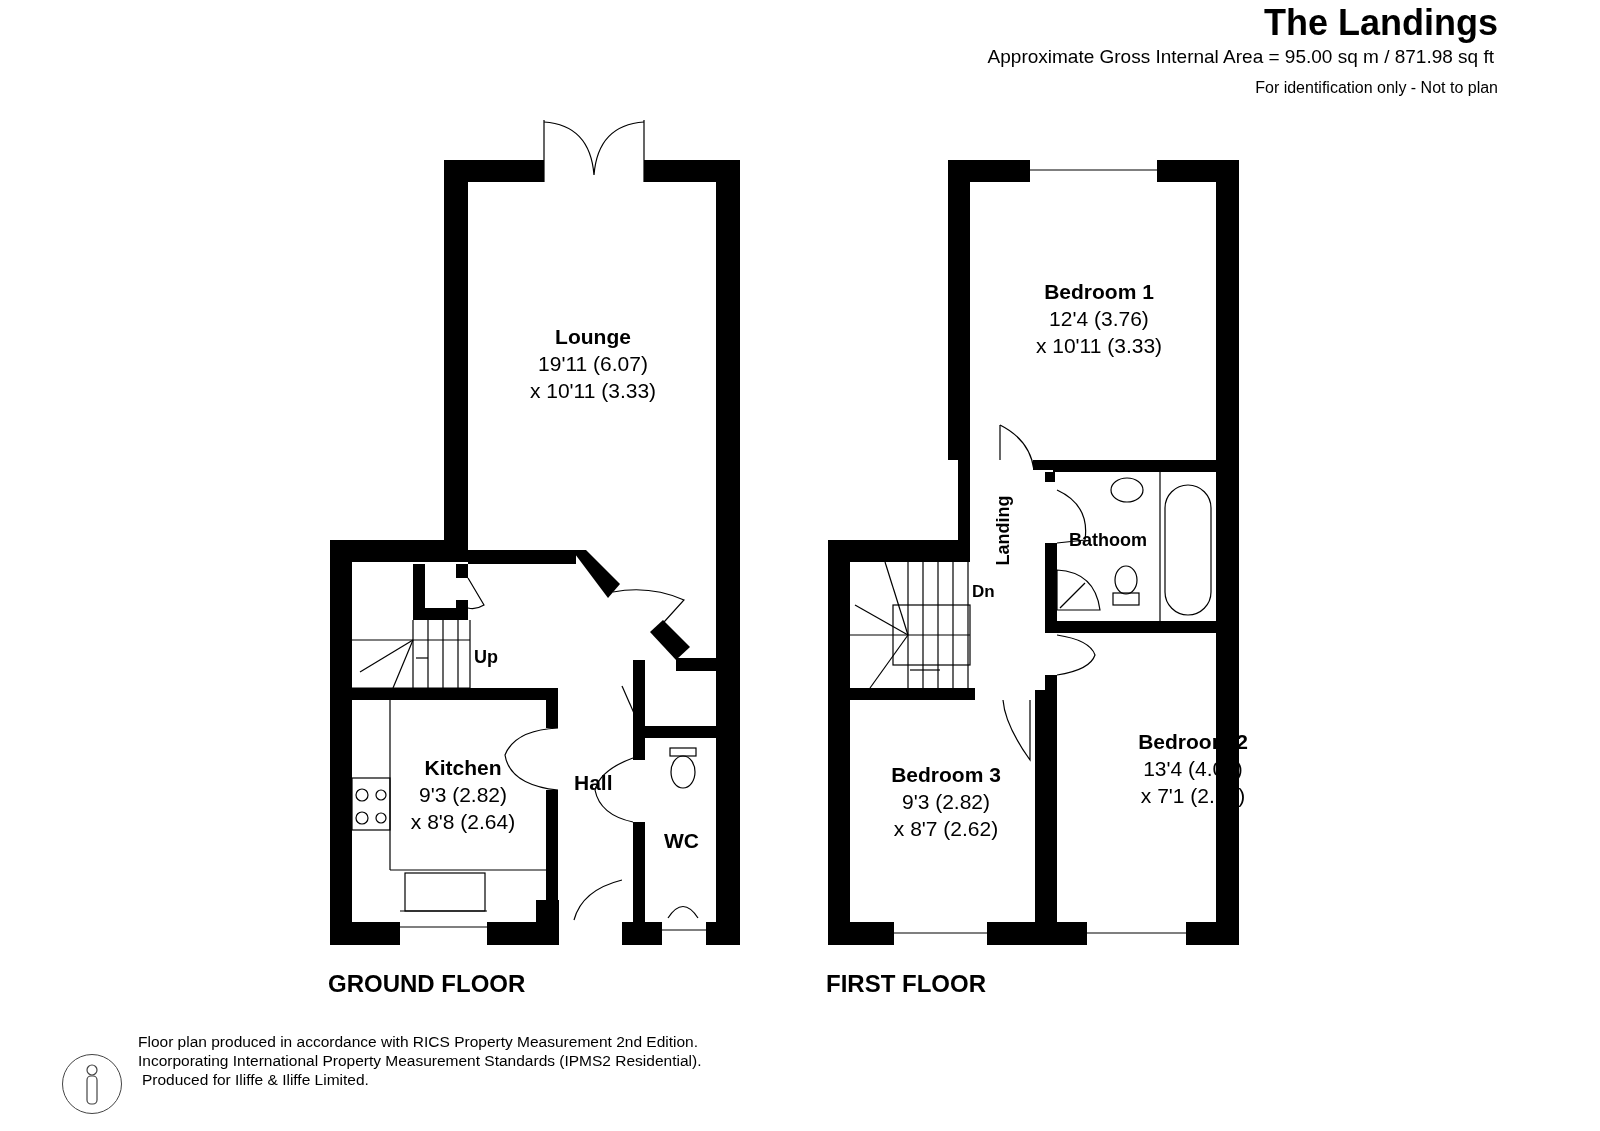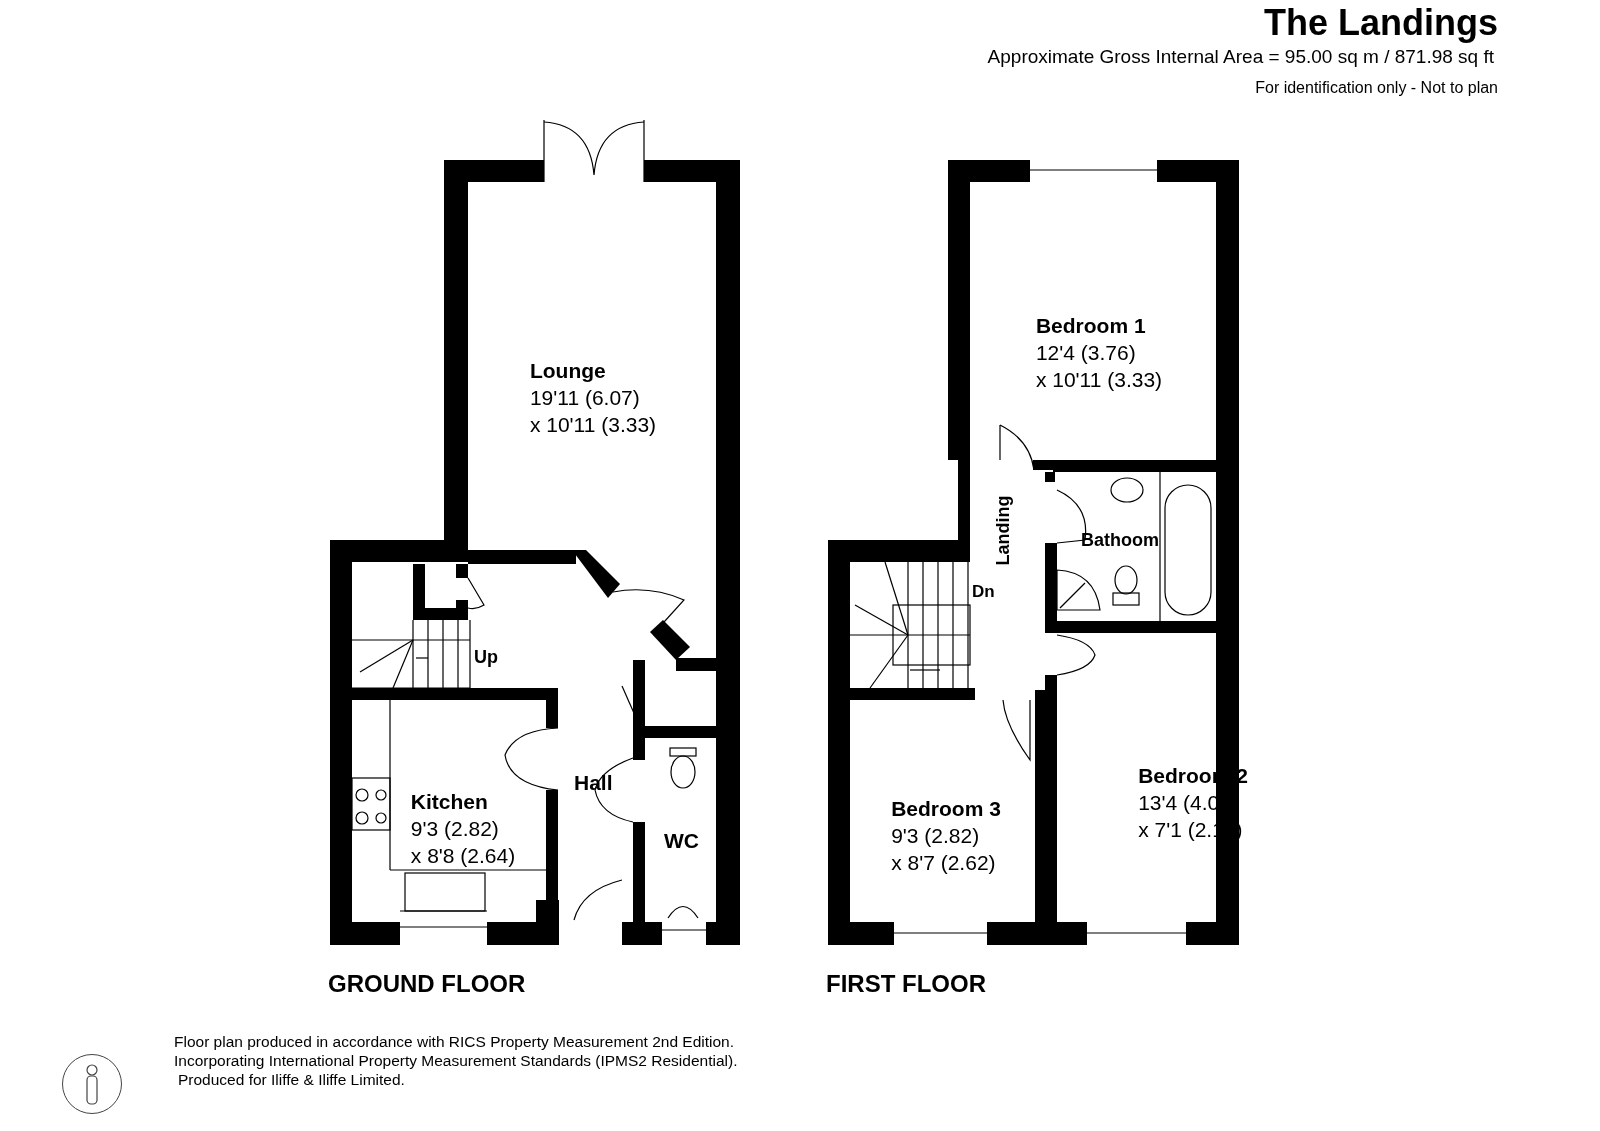--- a/index.html
+++ b/index.html
@@ -1,27 +1,27 @@
 <!DOCTYPE html>
 <html><head>
 <meta charset="utf-8">
 <style>
   html, body { margin:0; padding:0; background:#ffffff; }
   body { width:1600px; height:1131px; position:relative; overflow:hidden; font-family:"Liberation Sans", sans-serif; color:#000; }
   .title { position:absolute; right:102px; top:2px; font-size:36px; font-weight:bold; }
   .subtitle { position:absolute; right:106px; top:46px; font-size:19px; }
   .note { position:absolute; right:102px; top:79px; font-size:16px; }
   svg.plan { position:absolute; left:0; top:0; }
-  .lbl { position:absolute; transform:translateX(-50%); white-space:nowrap; line-height:27px;margin-top:34px; }
+  .lbl { position:absolute; text-align:center; transform:translateX(-50%); white-space:nowrap; line-height:27px; }
   .lbl .name { font-weight:bold; font-size:21px; display:block; }
   .lbl .dim { font-size:21px; display:block; }
   .small-lbl { position:absolute; font-weight:bold; font-size:18px; white-space:nowrap; }
   .floor-lbl { position:absolute; font-weight:bold; font-size:24px; top:970px; }
   .footer { position:absolute; left:138px; top:1032px; font-size:15.5px; line-height:19px; }
-  .footer span { display:block;margin-left:36px; }
+  .footer span { display:block; }
   .logo { position:absolute; left:62px; top:1054px; width:58px; height:58px; border:1.5px solid #444; border-radius:50%; }
 </style>
 </head>
 <body>
 
 <div class="title">The Landings</div>
 <div class="subtitle">Approximate Gross Internal Area = 95.00 sq m / 871.98 sq ft</div>
 <div class="note">For identification only - Not to plan</div>
 
 <svg class="plan" width="1600" height="1131" viewBox="0 0 1600 1131">
@@ -176,21 +176,21 @@
 <div class="lbl" style="left:1193px; top:728px;">
   <span class="name">Bedroom 2</span>
   <span class="dim">13'4 (4.06)</span>
   <span class="dim">x 7'1 (2.16)</span>
 </div>
 <div class="lbl" style="left:946px; top:761px;">
   <span class="name">Bedroom 3</span>
   <span class="dim">9'3 (2.82)</span>
   <span class="dim">x 8'7 (2.62)</span>
 </div>
-<div class="small-lbl" style="left:1069px; top:530px;margin-left:12px;">Bathoom</div>
+<div class="small-lbl" style="left:1069px; top:530px;">Bathoom</div>
 <div class="small-lbl" style="left:968px; top:520px; transform:rotate(-90deg); transform-origin:center;">Landing</div>
 <div class="small-lbl" style="left:972px; top:582px; font-size:17px;">Dn</div>
 
 <div class="floor-lbl" style="left:328px;">GROUND FLOOR</div>
 <div class="floor-lbl" style="left:826px;">FIRST FLOOR</div>
 
 <div class="logo">
   <svg width="58" height="58" viewBox="0 0 58 58">
     <circle cx="29" cy="15" r="5" fill="none" stroke="#444" stroke-width="1.2"></circle>
     <rect x="24" y="21" width="10" height="28" rx="4" fill="none" stroke="#444" stroke-width="1.2"></rect>

